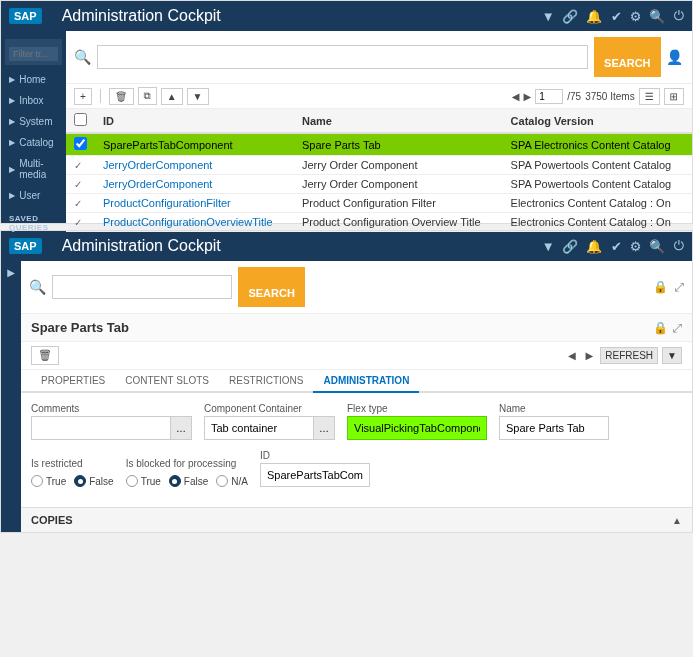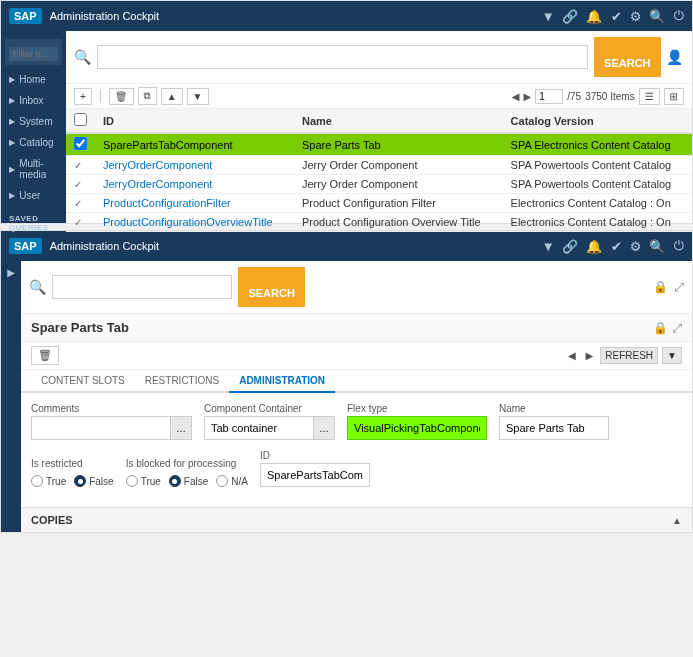--- a/index.html
+++ b/index.html
@@ -19,22 +19,23 @@
     .sap-logo {
       background: #007db8;
       color: #fff;
       font-weight: bold;
       font-size: 11px;
       padding: 2px 5px;
       border-radius: 2px;
     }
     .header-title {
       color: #fff;
-      font-size: 11px;
+      font-size: 16px;
       flex: 1;
+      margin-left: 12px;
     }
     .header-icons {
       display: flex;
       gap: 8px;
       align-items: center;
     }
     .header-icon {
       color: #aec8e0;
       font-size: 13px;
       cursor: pointer;
@@ -525,20 +526,21 @@
         <button class="detail-toolbar-btn">🗑</button>
         <div class="detail-nav">
           <button class="detail-nav-btn">◀</button>
           <button class="detail-nav-btn">▶</button>
           <button class="refresh-btn">REFRESH</button>
           <button class="refresh-btn">▼</button>
         </div>
       </div>
 
       <div class="tabs">
+        <div class="tab">PROPERTIES</div>
         <div class="tab">CONTENT SLOTS</div>
         <div class="tab">RESTRICTIONS</div>
         <div class="tab active">ADMINISTRATION</div>
       </div>
 
       <div class="form-area">
 
         <div class="form-row">
           <div class="form-field">
             <label class="form-label">Comments</label>

